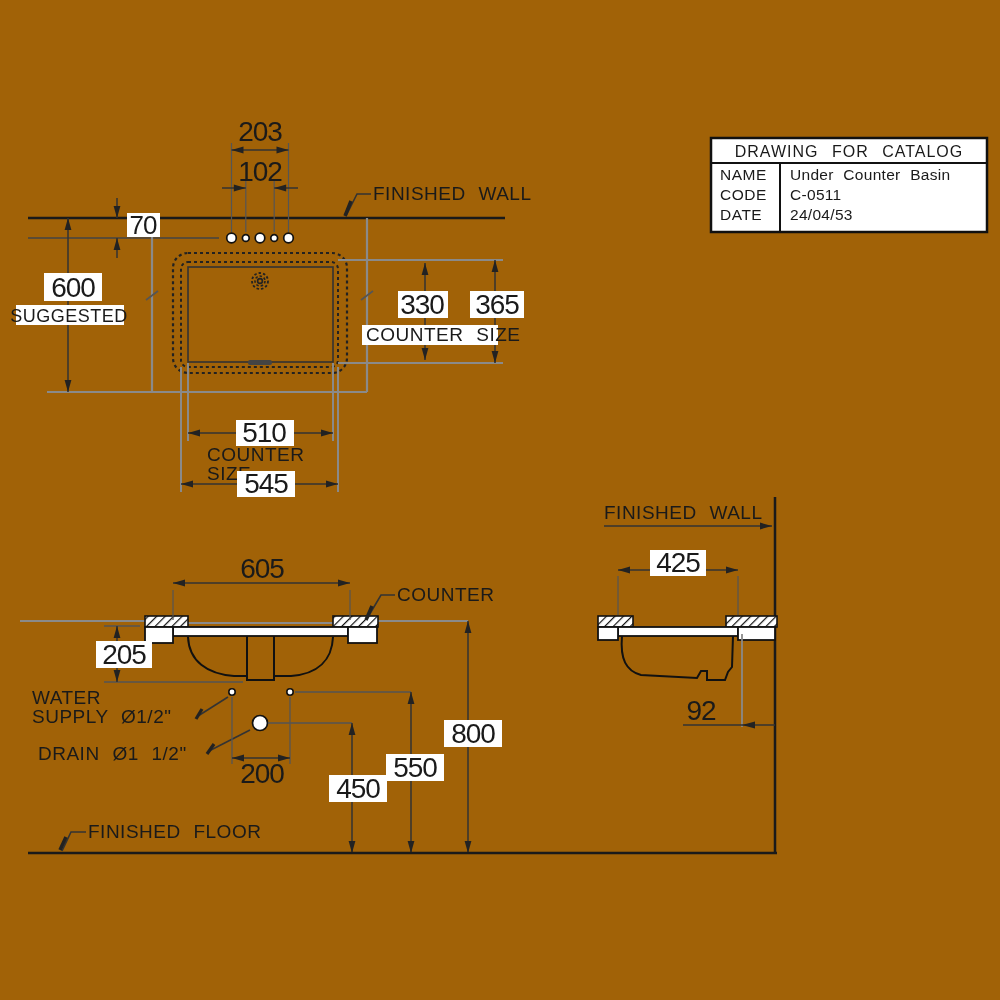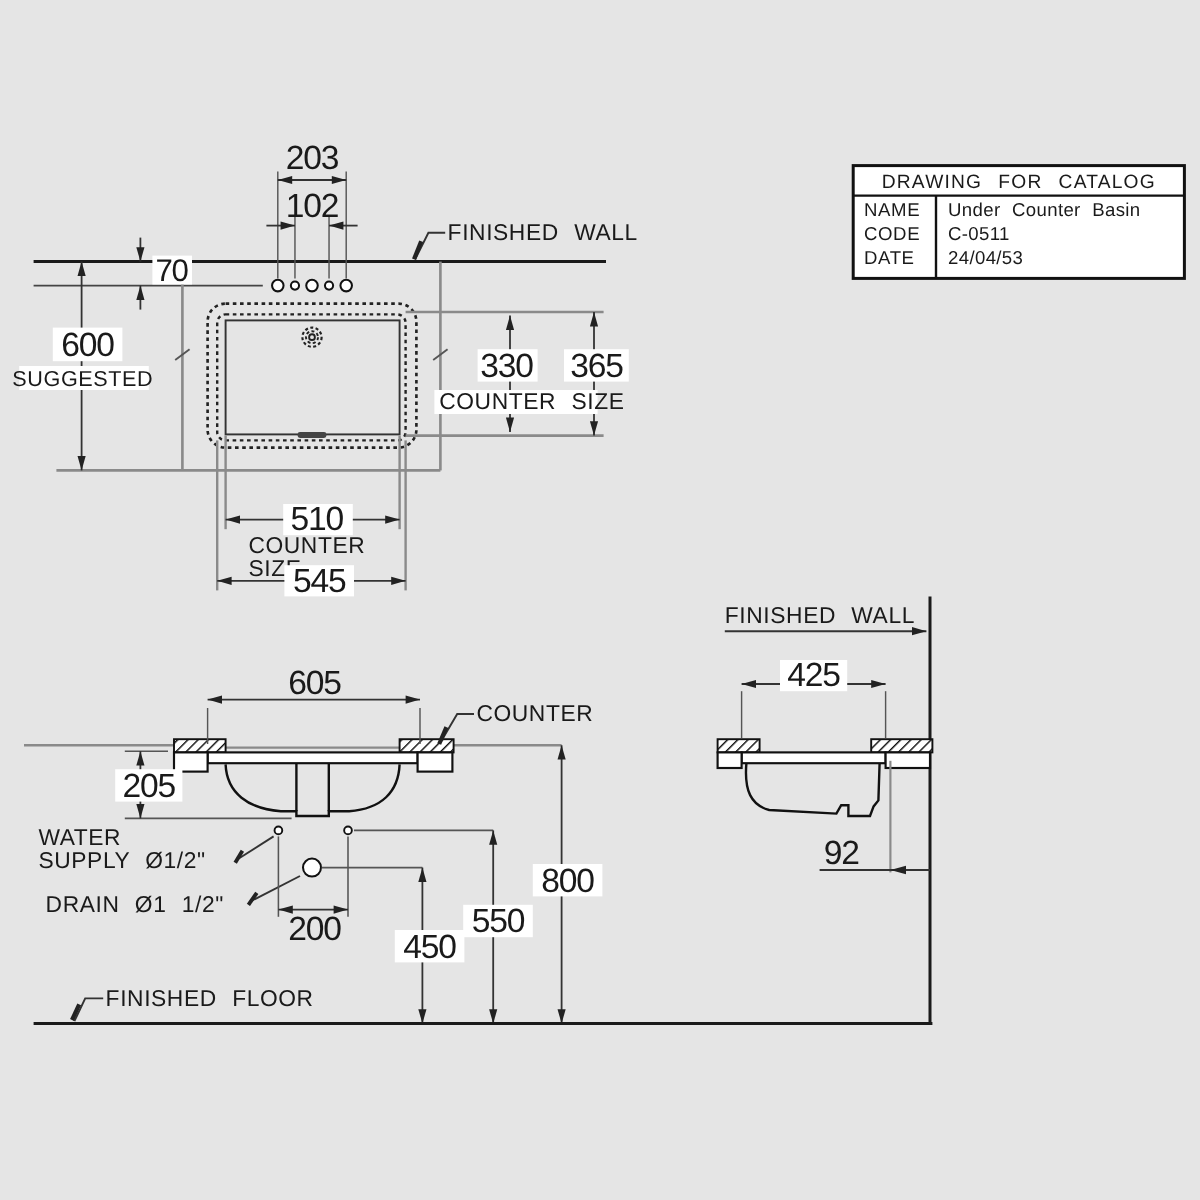--- a/index.html
+++ b/index.html
@@ -1,16 +1,16 @@
 <!DOCTYPE html>
 <html><head>
 <meta charset="utf-8">
 <style>
   html,body{margin:0;padding:0;background:#fff;}
-  .stage{position:relative;width:1000px;height:1000px;background:#e5e5e5;overflow:hidden;
+  .stage{position:relative;width:1000px;height:1000px;background:#a16207;overflow:hidden;
          font-family:"Liberation Sans", sans-serif;text-decoration:underline;}
   svg text{fill:#1a1a1a;}
   .dim{font-family:"Liberation Sans",sans-serif;font-size:28px;letter-spacing:-1px;}
   .dim-sm{font-family:"Liberation Sans",sans-serif;font-size:26px;letter-spacing:-1px;}
   .lbl{font-family:"Liberation Sans",sans-serif;font-size:19px;letter-spacing:.5px;word-spacing:7px;}
   .lbl2{font-family:"Liberation Sans",sans-serif;font-size:18px;letter-spacing:.5px;}
   .tb-title{font-family:"Liberation Sans",sans-serif;font-size:16px;letter-spacing:1px;word-spacing:8px;}
   .tb-lab{font-family:"Liberation Sans",sans-serif;font-size:15.5px;letter-spacing:.5px;}
   .tb-val{font-family:"Liberation Sans",sans-serif;font-size:15.5px;letter-spacing:.3px;word-spacing:5px;}
 </style>

